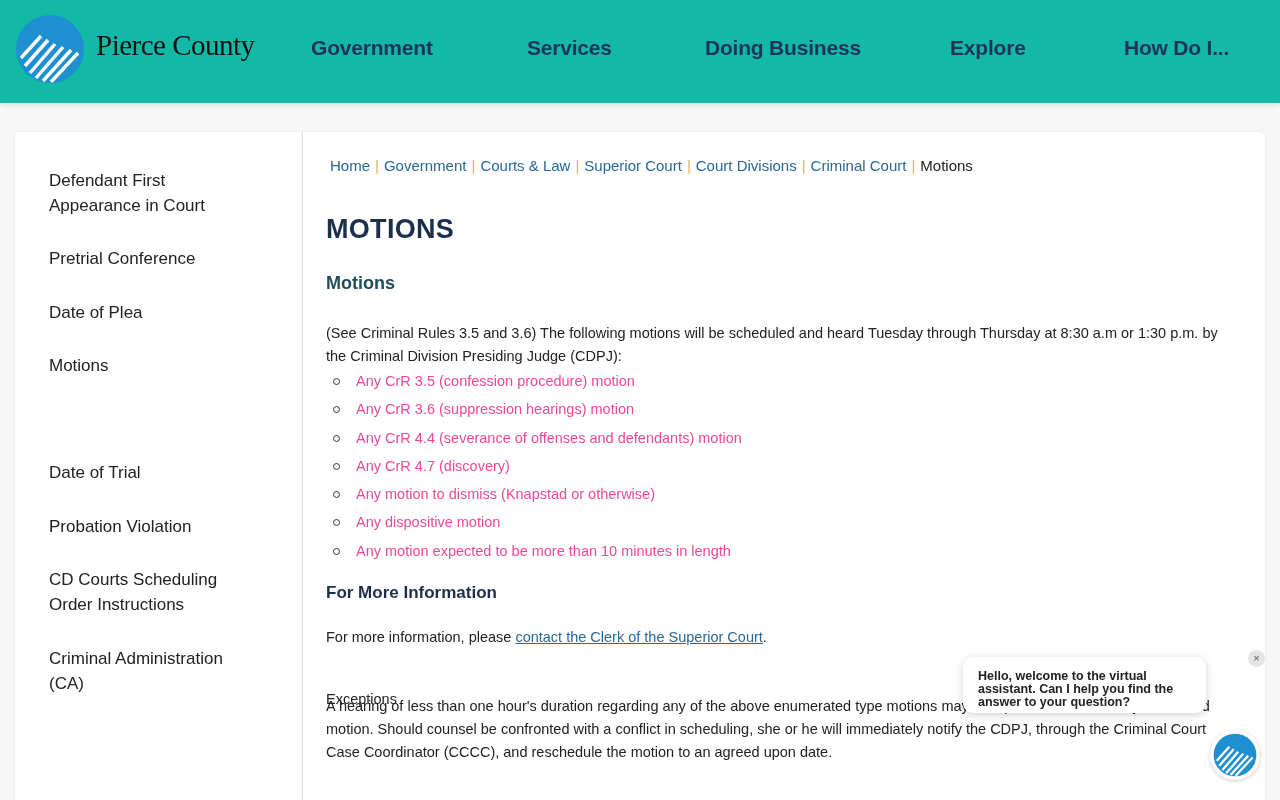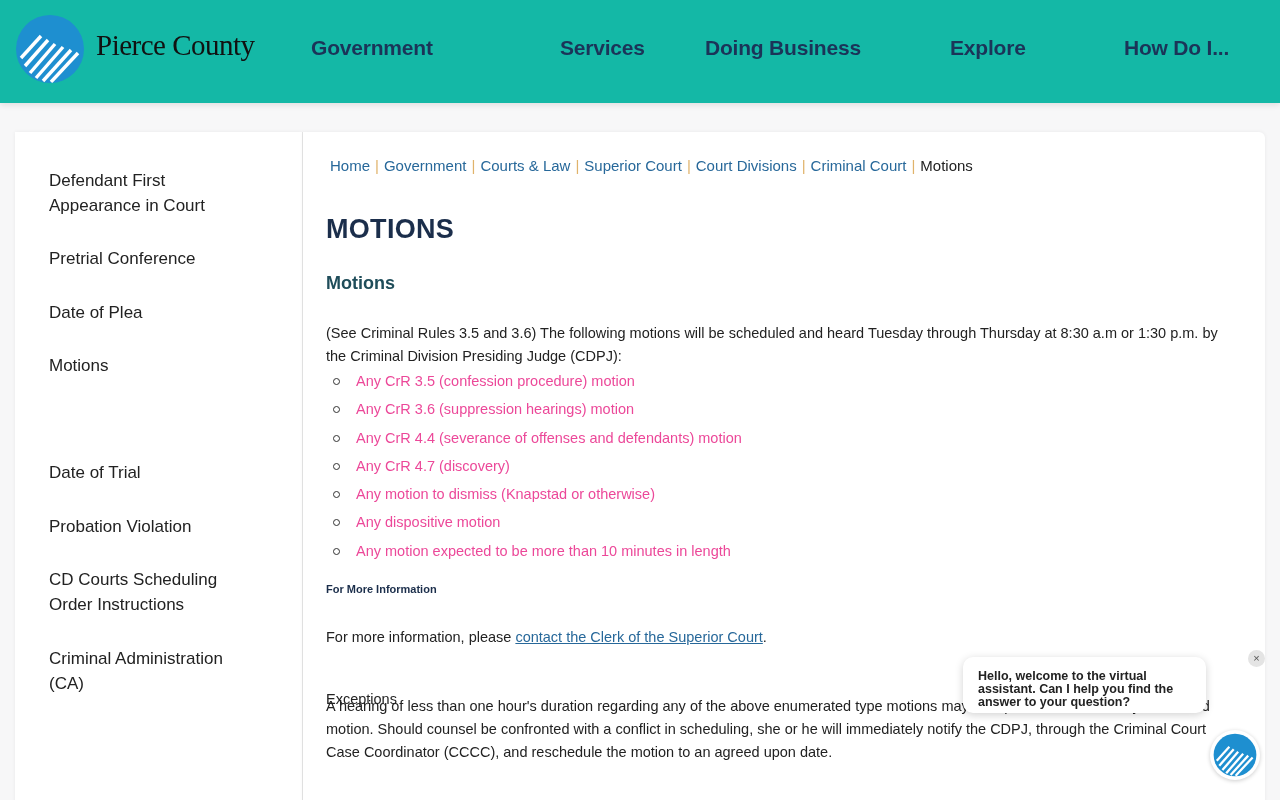--- a/index.html
+++ b/index.html
@@ -68,21 +68,21 @@
   }
   .bullets { position: absolute; top: 235px; left: 30px; list-style: none; }
   .bullets li {
     position: relative; font-size: 14.5px; line-height: 28.3px; color: #ec4899; white-space: nowrap;
   }
   .bullets li::before {
     content: ""; position: absolute; left: -23px; top: 11px;
     width: 5px; height: 5px; border: 1.2px solid #333; border-radius: 50%;
   }
   .more-title {
-    position: absolute; top: 451px; left: 0; font-size: 11px; font-weight: bold; color: #1b2e4b;
+    position: absolute; top: 451px; left: 0; font-size: 17px; font-weight: bold; color: #1b2e4b;
   }
   .more-text { position: absolute; top: 497px; left: 0; font-size: 14.5px; color: #222; white-space: nowrap; }
   .more-text a { color: #27689a; text-decoration: underline; }
   .exceptions-label { position: absolute; top: 542px; left: 0; font-size: 14.5px; color: #222; margin-top: 17px; }
   .exceptions-body {
     position: absolute; top: 563px; left: 0; width: 910px;
     font-size: 14.5px; line-height: 23px; color: #222;
   }
   .next-heading {
     position: absolute; top: 660px; left: 0; font-size: 18px; font-weight: bold; color: #1f4d5a;
@@ -124,21 +124,21 @@
         <line x1="15" y1="59" x2="40" y2="30"></line>
         <line x1="21" y1="64" x2="48" y2="33"></line>
         <line x1="28" y1="67" x2="56" y2="36"></line>
         <line x1="36" y1="68" x2="63" y2="39"></line>
       </g>
     </svg>
     <span class="logo-text">Pierce County</span>
   </div>
   <nav class="nav">
     <a style="left:311px">Government</a>
-    <a style="left:560px">Services</a>
+    <a style="left:527px">Services</a>
     <a style="left:705px">Doing Business</a>
     <a style="left:950px">Explore</a>
     <a style="left:1124px">How Do I...</a>
   </nav>
 </div>
 
 <aside class="sidebar">
   <a style="top:36px">Defendant First Appearance in Court</a>
   <a style="top:114px">Pretrial Conference</a>
   <a style="top:168px">Date of Plea</a>

